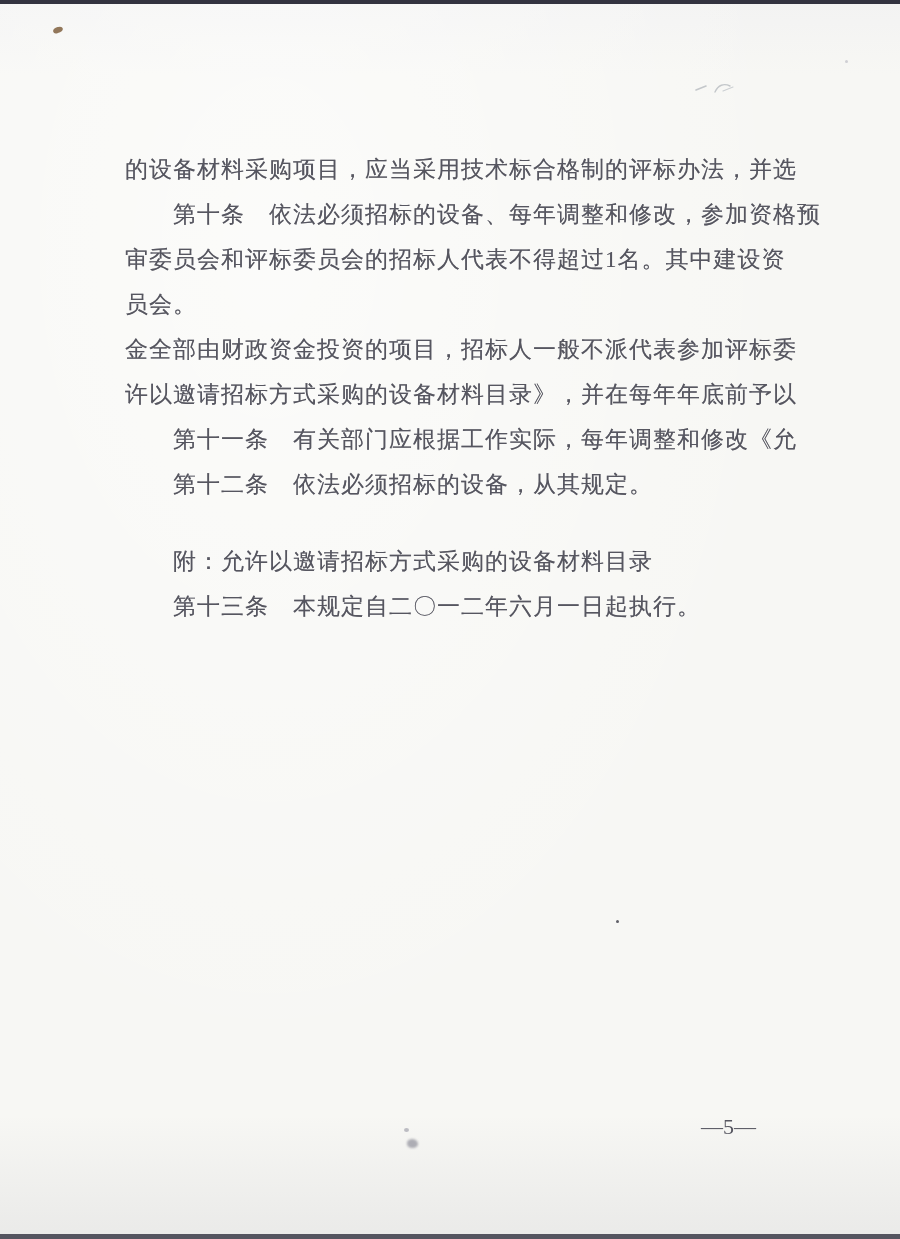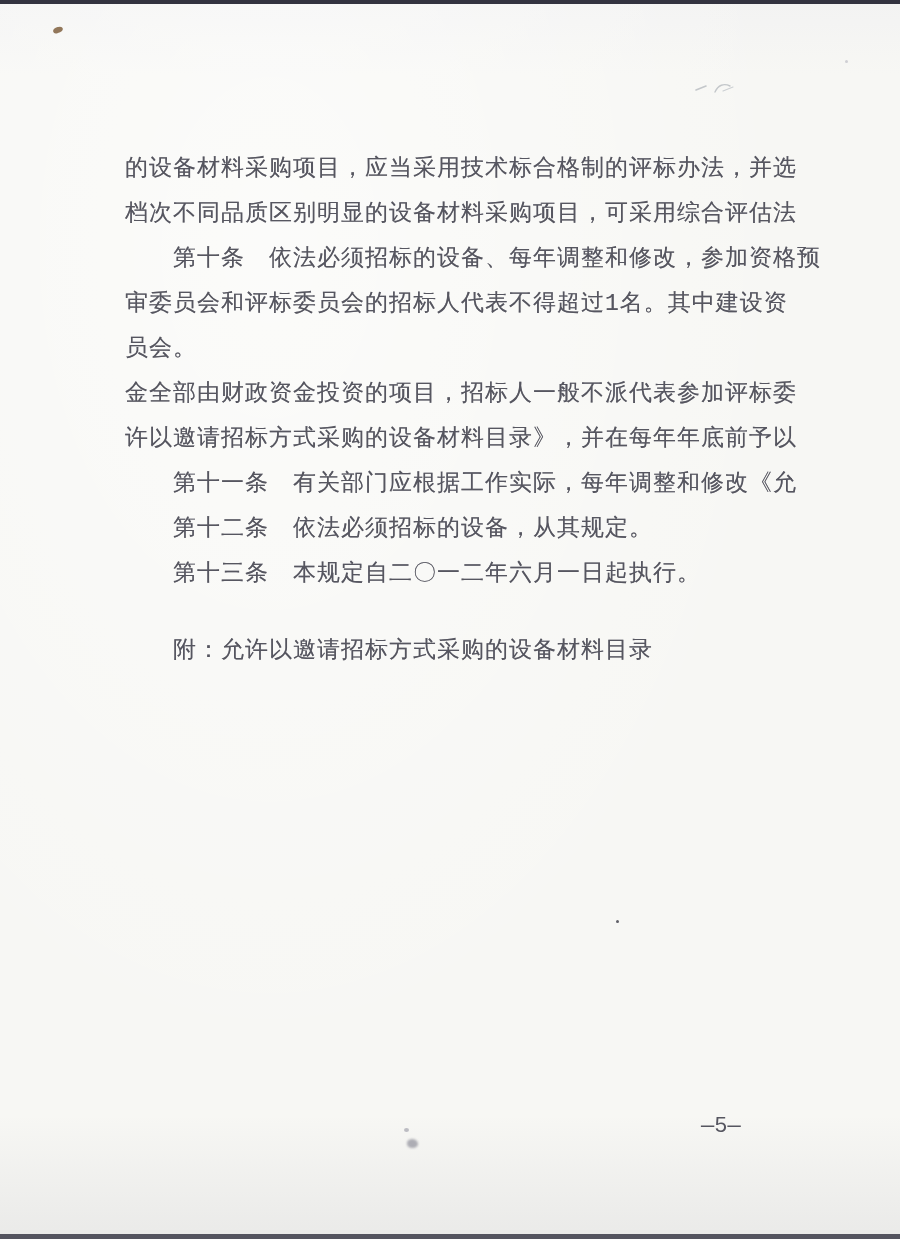--- a/index.html
+++ b/index.html
@@ -18,21 +18,20 @@
   }
   .page {
     position: relative;
     width: 900px;
     height: 1239px;
     overflow: hidden;
     background:
       radial-gradient(ellipse at 30% 20%, rgba(255,255,255,0.55), rgba(255,255,255,0) 60%),
       linear-gradient(to bottom, rgba(235,235,240,0.35) 0%, rgba(255,255,255,0) 6%, rgba(255,255,255,0) 90%, rgba(130,130,140,0.10) 99%),
       var(--paper);
-    font-family: Liberation Mono, monospace;
   }
   .scan-edge-top {
     position: absolute; top: 0; left: 0; right: 0; height: 4px;
     background: var(--scan-edge-top);
   }
   .scan-edge-bottom {
     position: absolute; bottom: 0; left: 0; right: 0; height: 5px;
     background: var(--scan-edge-bottom);
   }
   .text-block {
@@ -113,30 +112,29 @@
   <svg class="pencil-scribble" viewBox="0 0 48 20" xmlns="http://www.w3.org/2000/svg">
     <path d="M3 11 L13 7" stroke="#9aa0a8" stroke-width="1.6" fill="none" stroke-linecap="round"></path>
     <path d="M22 13 C25 6, 31 4, 37 7" stroke="#9aa0a8" stroke-width="1.4" fill="none" stroke-linecap="round"></path>
     <path d="M30 12 L40 8" stroke="#aab0b8" stroke-width="1.2" fill="none" stroke-linecap="round"></path>
   </svg>
 
   <div class="faint-speck-right"></div>
 
   <div class="text-block" id="text-block">
       <div class="line">的设备材料采购项目，应当采用技术标合格制的评标办法，并选</div>
-      <div class="line">档次不同品质区别明显的设备材料采购项目，可采用综合评估法</div>
       <div class="line indent">第十条　依法必须招标的设备、每年调整和修改，参加资格预</div>
       <div class="line">审委员会和评标委员会的招标人代表不得超过1名。其中建设资</div>
       <div class="line">员会。</div>
       <div class="line">金全部由财政资金投资的项目，招标人一般不派代表参加评标委</div>
       <div class="line">许以邀请招标方式采购的设备材料目录》，并在每年年底前予以</div>
       <div class="line indent">第十一条　有关部门应根据工作实际，每年调整和修改《允</div>
       <div class="line indent">第十二条　依法必须招标的设备，从其规定。</div>
+      <div class="line indent gap">附：允许以邀请招标方式采购的设备材料目录</div>
       <div class="line indent">第十三条　本规定自二〇一二年六月一日起执行。</div>
-      <div class="line indent gap">附：允许以邀请招标方式采购的设备材料目录</div>
     </div>
 
   <div class="ink-dot"></div>
 
   <div class="smudge-mark">
     <div class="smudge-dot-small"></div>
     <div class="smudge-dot-large"></div>
   </div>
 
   <div class="page-number">—5—</div>

